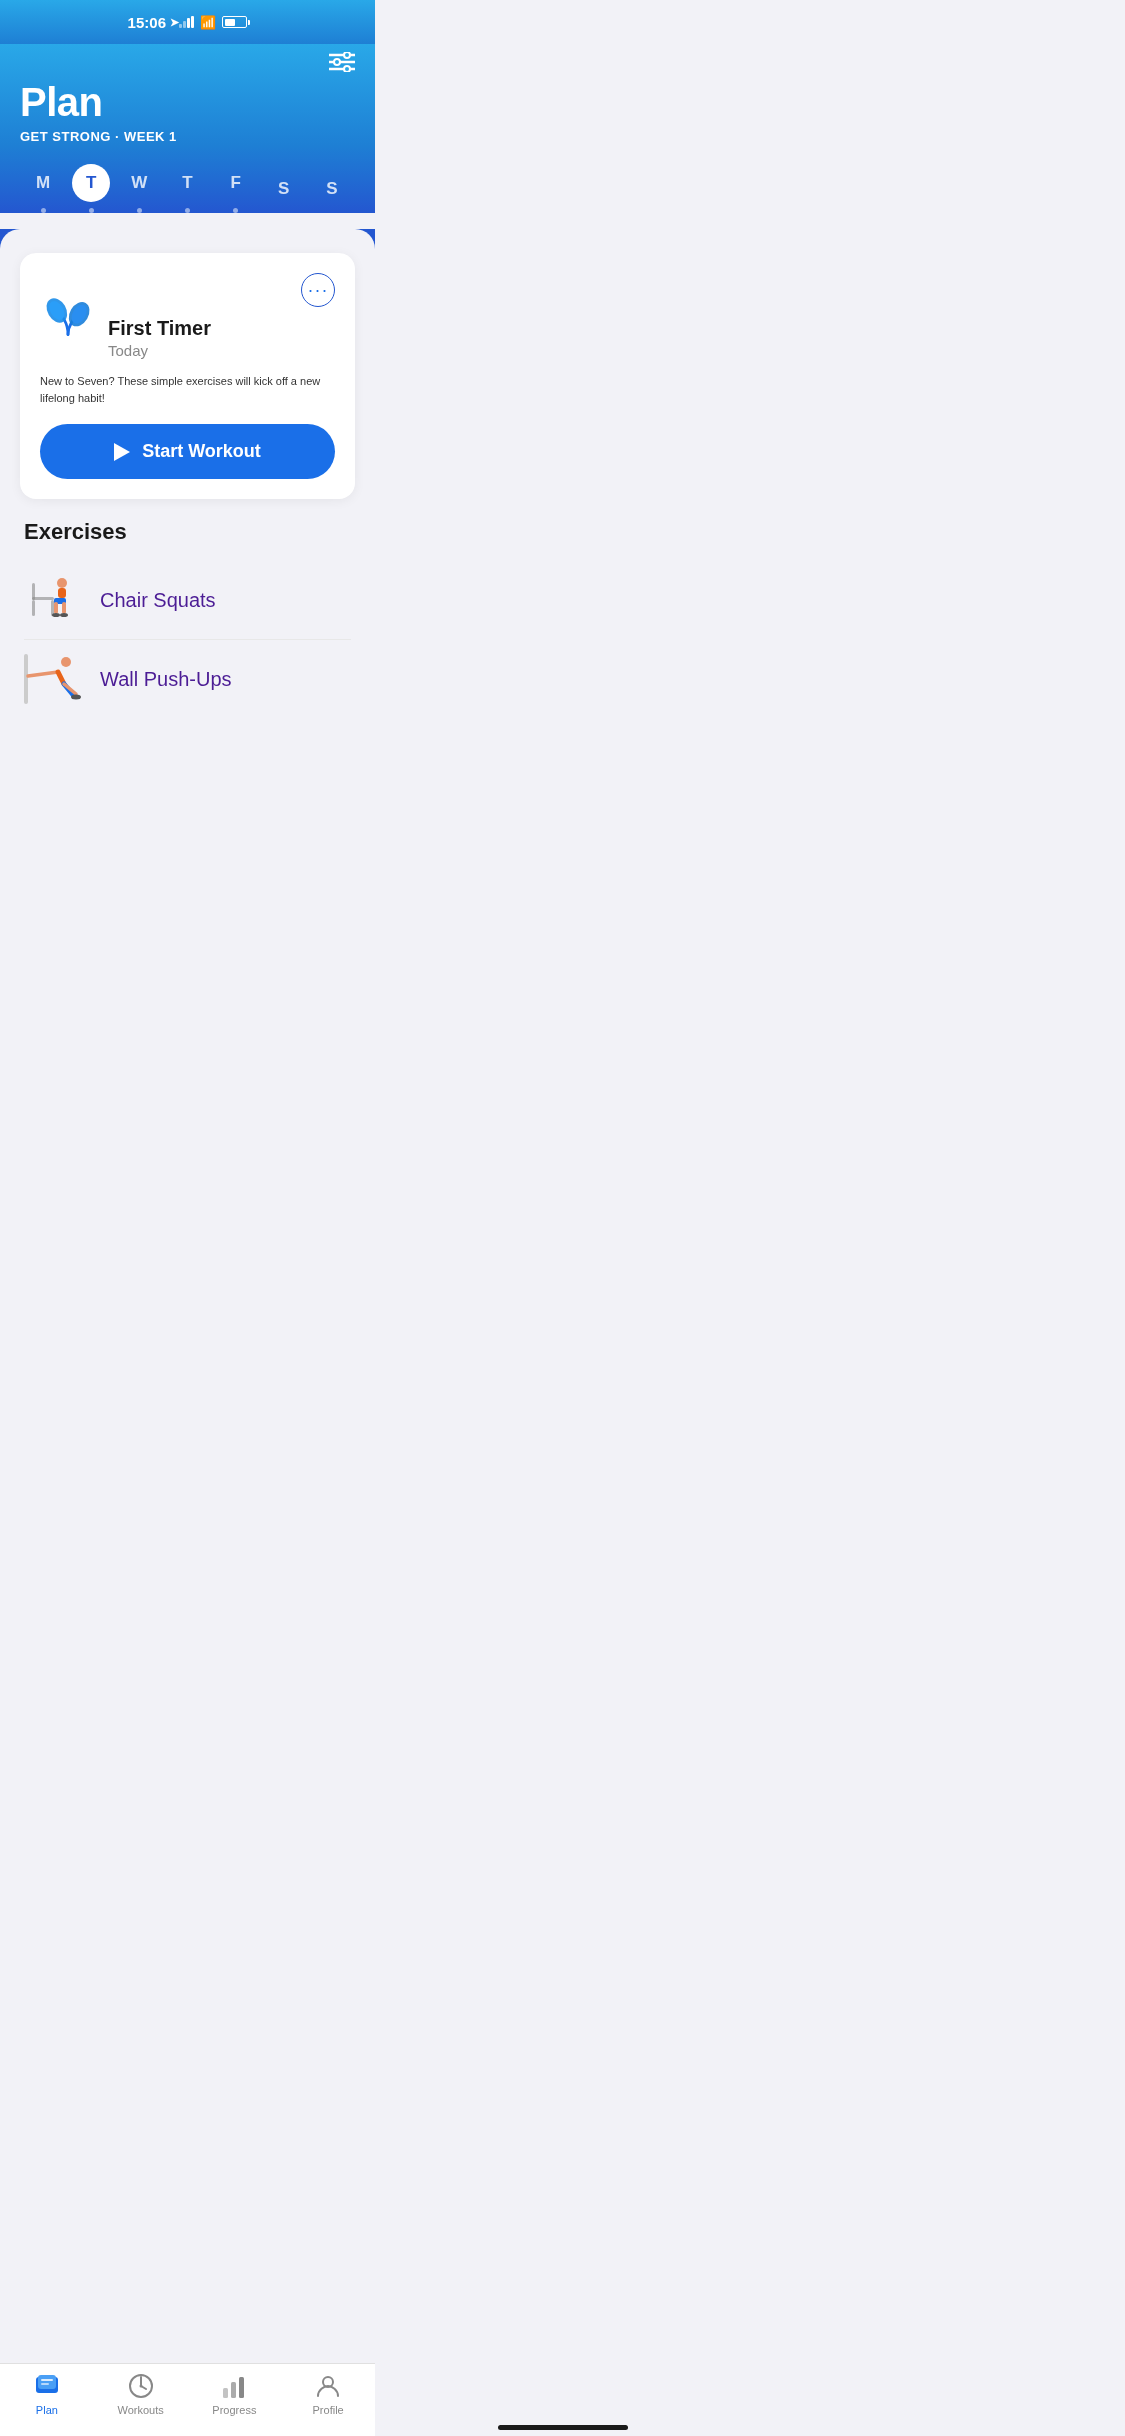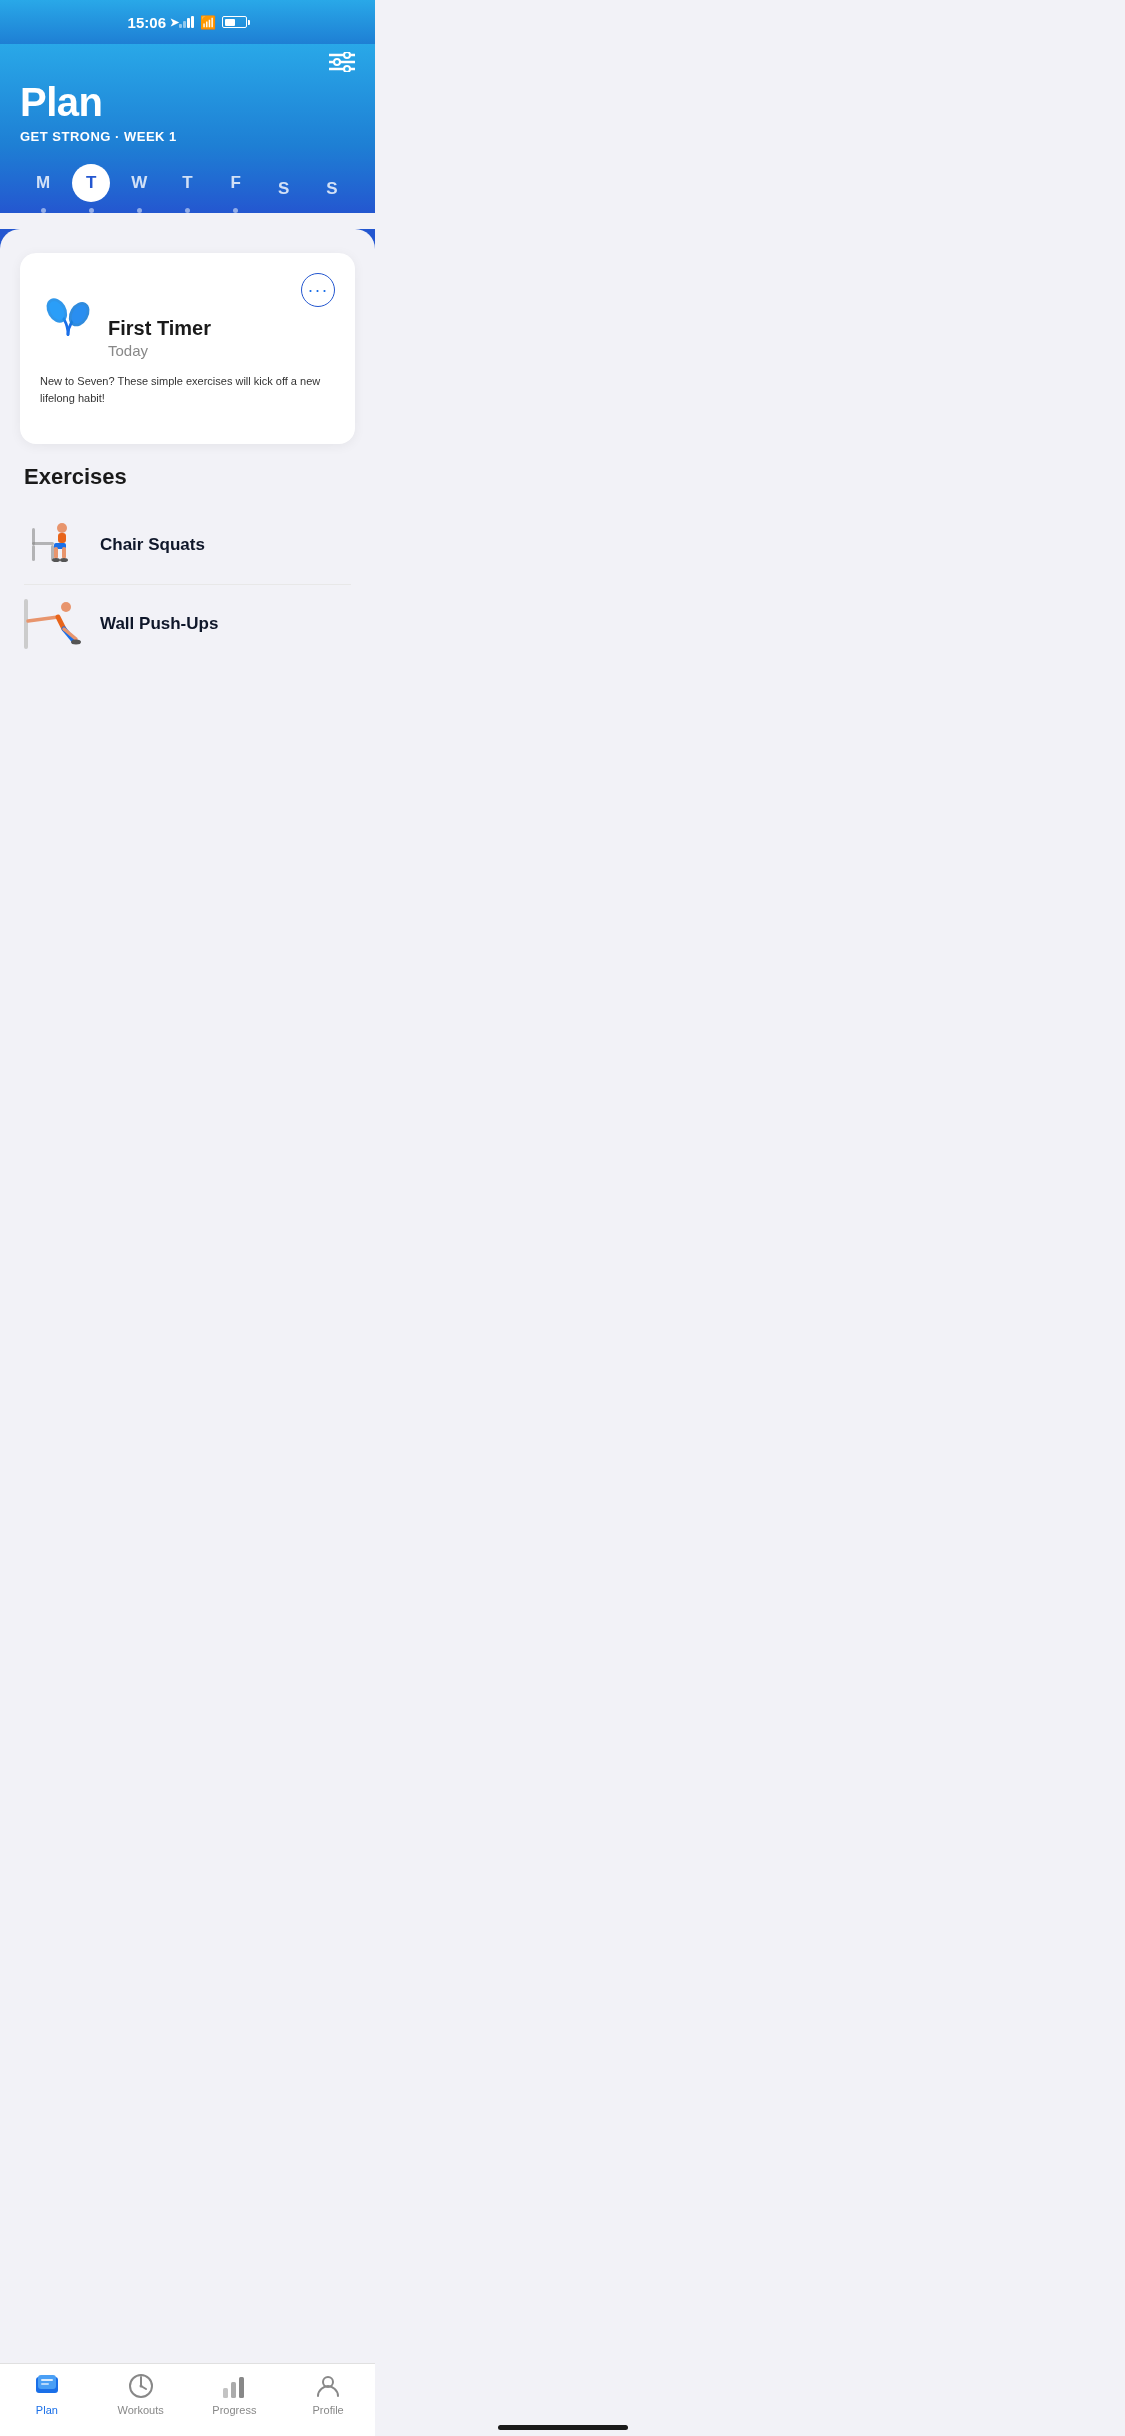--- a/index.html
+++ b/index.html
@@ -311,23 +311,23 @@
     .exercise-figure {
       width: 60px;
       height: 50px;
       display: flex;
       align-items: center;
       justify-content: center;
       flex-shrink: 0;
     }
 
     .exercise-name {
-      font-size: 17px;
-      color: #0f172a;
-      font-weight: 700;
+      font-size: 20px;
+      color: #4c1d95;
+      font-weight: 400;
     }
 
     
     .tab-bar {
       position: fixed;
       bottom: 0;
       left: 0;
       width: 375px;
       background: white;
       border-top: 1px solid #e0e0e0;
@@ -469,20 +469,24 @@
             <span class="workout-day">Today</span>
           </div>
         </div>
         <div class="more-btn">
           <span style="font-size:18px; color:#1a6fe8; letter-spacing:1px; line-height:1;">···</span>
         </div>
       </div>
 
       <div class="workout-desc">New to Seven? These simple exercises will kick off a new lifelong habit!</div>
 
+      <button class="start-btn">
+        <div class="play-triangle"></div>
+        <span class="start-label">Start Workout</span>
+      </button>
     </div>
 
     <div class="exercises-section">
       <div class="exercises-title">Exercises</div>
 
       <div class="exercise-list">
 
         <div class="exercise-item">
           <div class="exercise-figure">
             <svg width="60" height="50" viewBox="0 0 60 50" fill="none">

